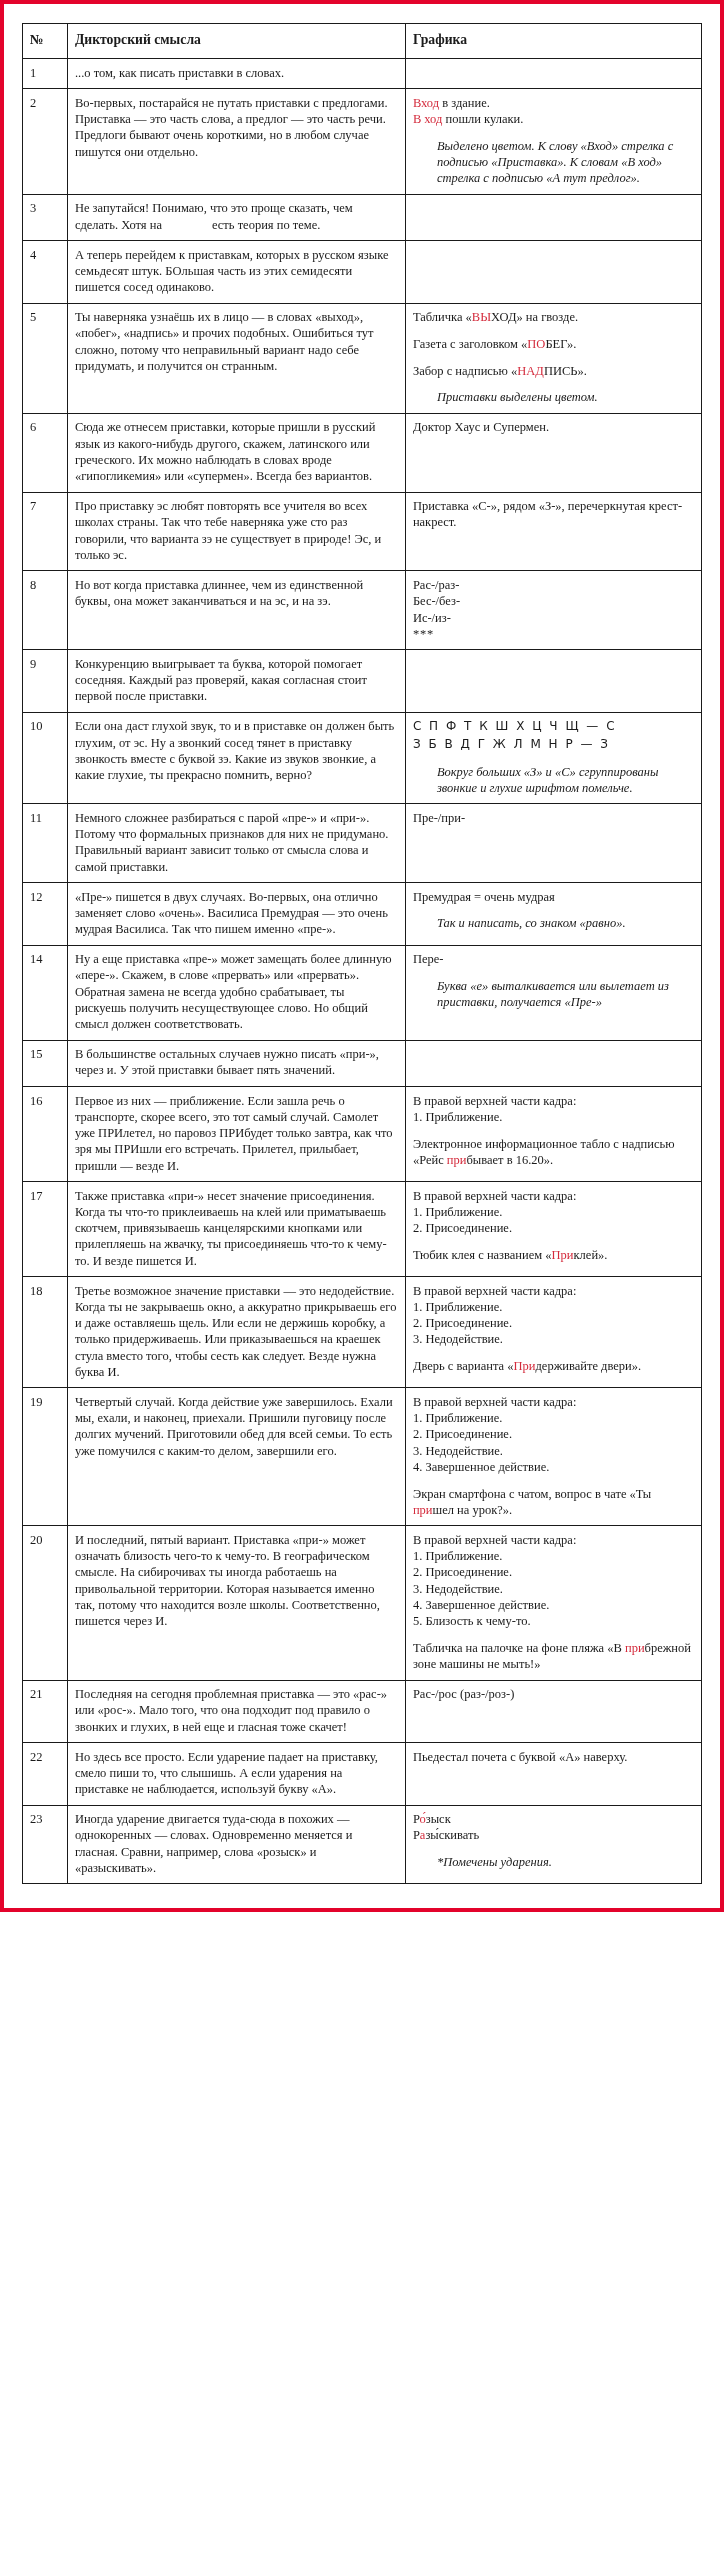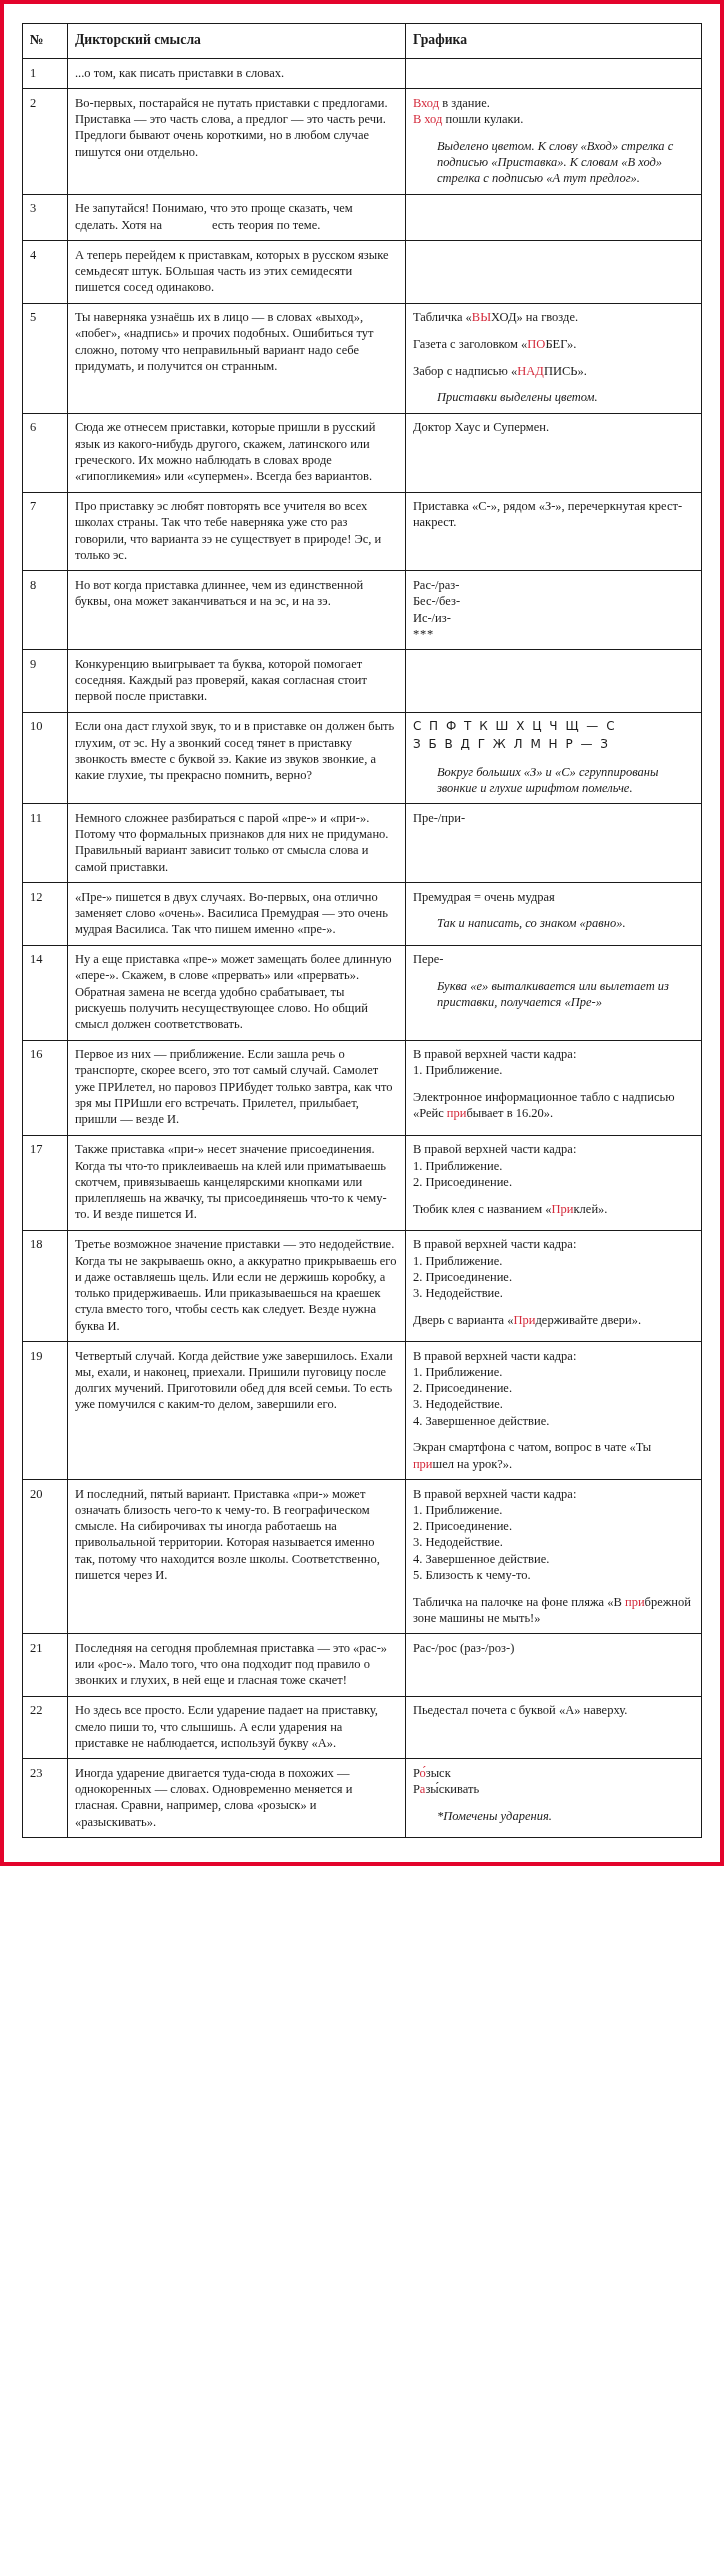--- a/index.html
+++ b/index.html
@@ -196,20 +196,25 @@
           <td class="num">14</td>
           <td>Ну а еще приставка «пре-» может замещать более длинную «пере-». Скажем, в слове «прервать» или «прервать». Обратная замена не всегда удобно срабатывает, ты рискуешь получить несуществующее слово. Но общий смысл должен соответствовать.</td>
           <td>
             <div class="gfx-block">
               <span class="gfx-line"><span>Пере-</span></span>
             </div>
             <div class="gfx-block note">Буква «е» выталкивается или вылетает из приставки, получается «Пре-»</div>
           </td>
         </tr>
         <tr>
+          <td class="num">15</td>
+          <td>В большинстве остальных случаев нужно писать «при-», через и. У этой приставки бывает пять значений.</td>
+          <td></td>
+        </tr>
+        <tr>
           <td class="num">16</td>
           <td>Первое из них — приближение. Если зашла речь о транспорте, скорее всего, это тот самый случай. Самолет уже ПРИлетел, но паровоз ПРИбудет только завтра, как что зря мы ПРИшли его встречать. Прилетел, прилыбает, пришли — везде И.</td>
           <td>
             <div class="gfx-block">
               <span class="gfx-line"><span>В правой верхней части кадра:</span></span>
               <span class="gfx-line"><span>1. Приближение.</span></span>
             </div>
             <div class="gfx-block">
               <span class="gfx-line"><span>Электронное информационное табло с надписью «Рейс </span><span class="red">при</span><span>бывает</span><span> в 16.20».</span></span>
             </div>

